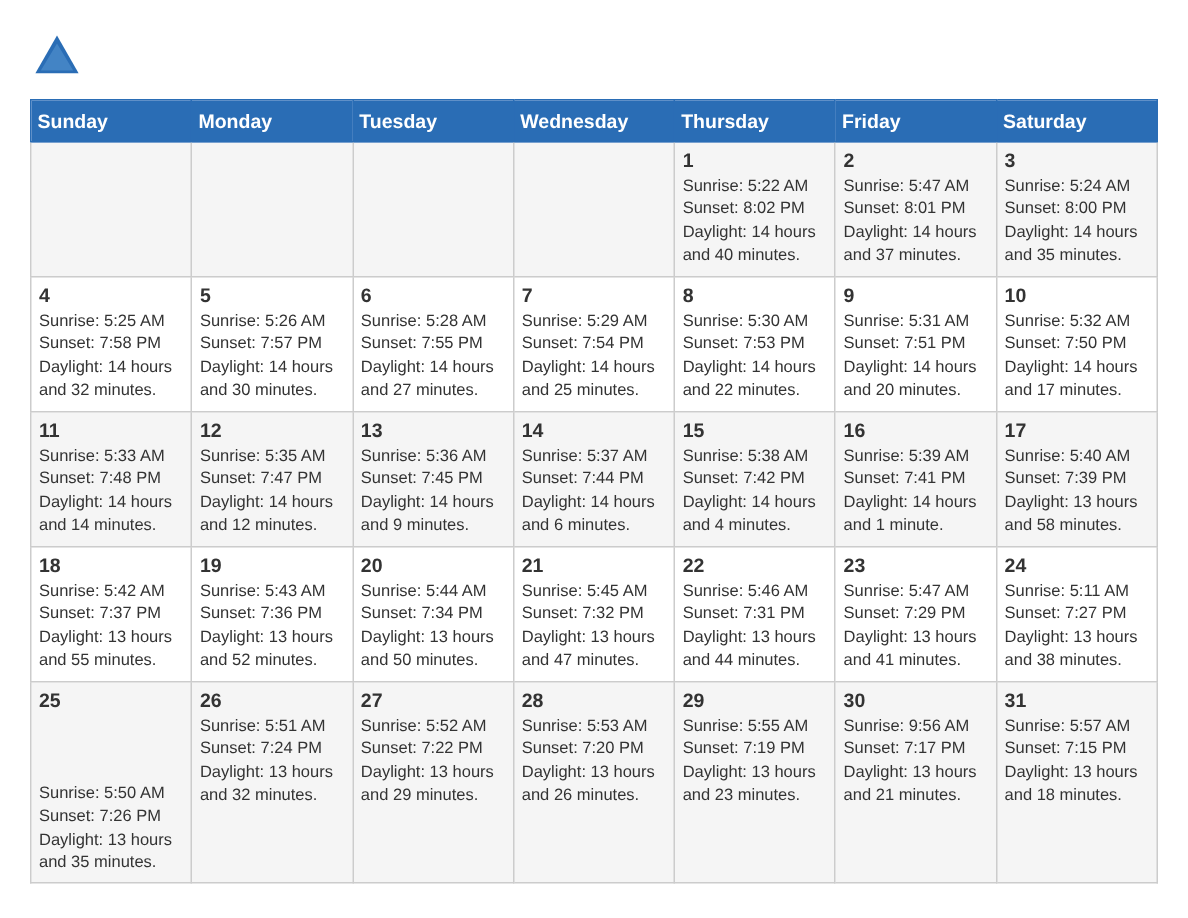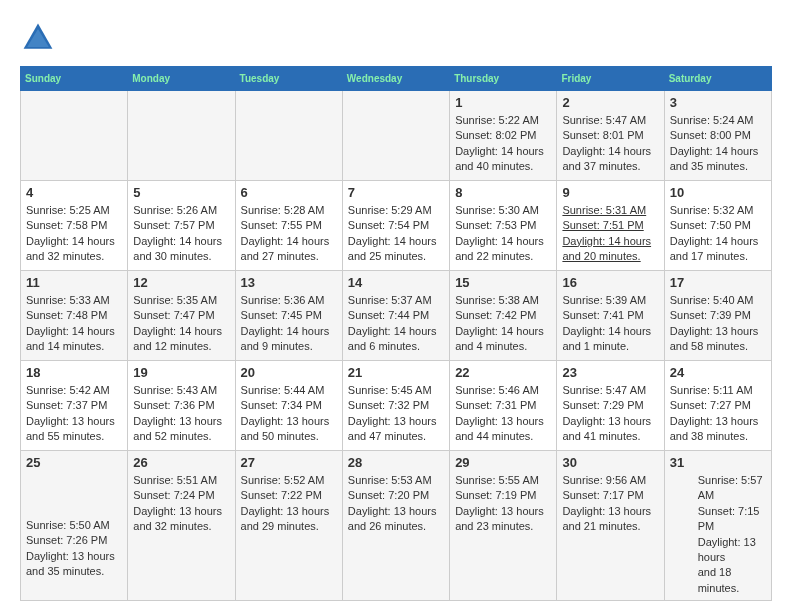--- a/index.html
+++ b/index.html
@@ -44,24 +44,24 @@
       font-size: 16px;
       color: #555;
     }
     table {
       width: 100%;
       border-collapse: collapse;
       font-size: 11px;
     }
     thead th {
       background-color: #2a6db5;
-      color: #86efac;
+      color: #ffffff;
       padding: 6px 4px;
       text-align: left;
-      font-size: 10px;
+      font-size: 13px;
       font-weight: bold;
       border: 1px solid #2a6db5;
     }
     tbody td {
       border: 1px solid #ccc;
       vertical-align: top;
       padding: 4px 5px;
       height: 90px;
       width: 14.28%;
     }
@@ -178,21 +178,21 @@
         </td>
         <td>
           <span class="day-num">8</span>
           <div class="cell-text" style="white-space: pre-line;">Sunrise: 5:30 AM
 Sunset: 7:53 PM
 Daylight: 14 hours
 and 22 minutes.</div>
         </td>
         <td>
           <span class="day-num">9</span>
-          <div class="cell-text" style="white-space: pre-line; text-decoration: underline;">Sunrise: 5:31 AM
+          <div class="cell-text" style="white-space: pre-line;">Sunrise: 5:31 AM
 Sunset: 7:51 PM
 Daylight: 14 hours
 and 20 minutes.</div>
         </td>
         <td>
           <span class="day-num">10</span>
           <div class="cell-text" style="white-space: pre-line;">Sunrise: 5:32 AM
 Sunset: 7:50 PM
 Daylight: 14 hours
 and 17 minutes.</div>
@@ -338,20 +338,20 @@
         </td>
         <td>
           <span class="day-num">30</span>
           <div class="cell-text" style="white-space: pre-line;">Sunrise: 9:56 AM
 Sunset: 7:17 PM
 Daylight: 13 hours
 and 21 minutes.</div>
         </td>
         <td>
           <span class="day-num">31</span>
-          <div class="cell-text" style="white-space: pre-line; margin-left: 28px;">Sunrise: 5:57 AM
+          <div class="cell-text" style="white-space: pre-line;">Sunrise: 5:57 AM
 Sunset: 7:15 PM
 Daylight: 13 hours
 and 18 minutes.</div>
         </td>
       </tr>
     </tbody>
 </table>
 
 </body></html>

